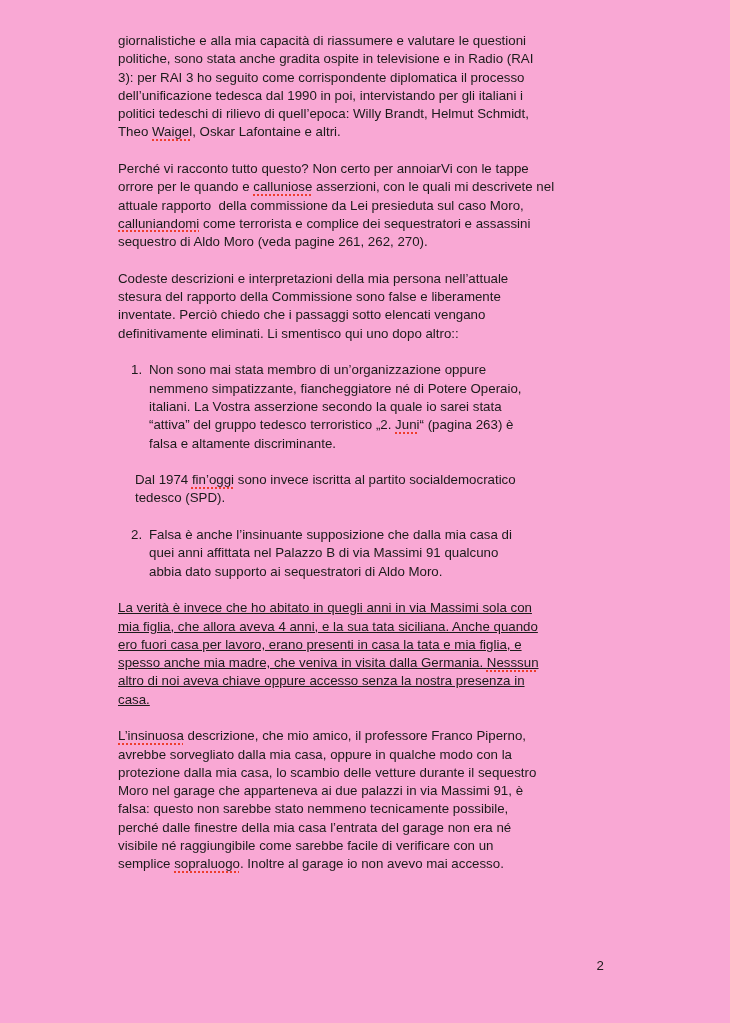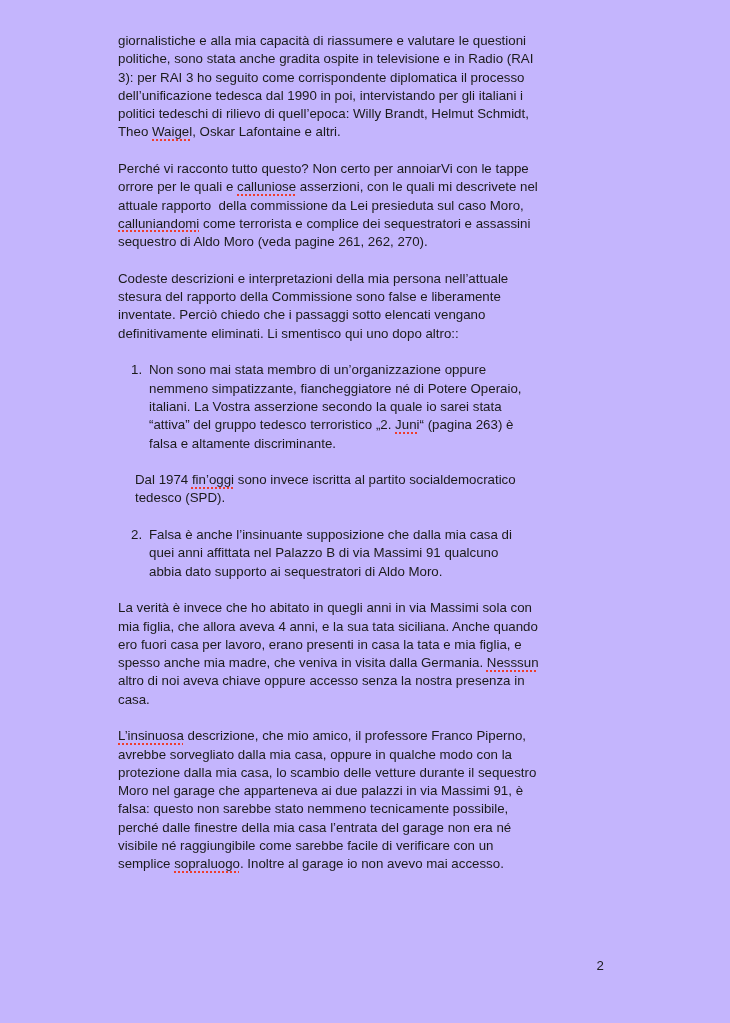--- a/index.html
+++ b/index.html
@@ -1,34 +1,34 @@
 <!DOCTYPE html>
 <html><head>
 <meta charset="utf-8">
 <style>
   html, body { margin: 0; padding: 0; background: #ffffff; }
   .page {
     position: relative;
     width: 730px;
     height: 1023px;
-    background: #c4b5fd;
+    background: #f9a8d4;
     overflow: hidden;
     font-family: "Liberation Sans", sans-serif;
     color: #1b1b1b;
   }
   .doc {
     position: absolute;
     left: 118px;
     top: 32px;
     width: 500px;
     font-size: 13.3px;
     line-height: 18.3px;
   }
   .block { margin: 0 0 18.3px 0; }
-  .block.gap2 { margin-top: 13px; }
+  .block.gap2 { margin-top: 13px; text-decoration: underline; }
   .line { white-space: pre; }
   .list-item { display: flex; }
   .list-item .marker {
     flex: 0 0 31px;
     padding-left: 13px;
     box-sizing: border-box;
     white-space: pre;
   }
   .list-continuation { margin-left: 17px; }
   .miss {
@@ -55,21 +55,21 @@
       <div class="block paragraph">
         <div class="line"><span>giornalistiche e alla mia capacità di riassumere e valutare le questioni</span></div>
         <div class="line"><span>politiche, sono stata anche gradita ospite in televisione e in Radio (RAI</span></div>
         <div class="line"><span>3): per RAI 3 ho seguito come corrispondente diplomatica il processo</span></div>
         <div class="line"><span>dell’unificazione tedesca dal 1990 in poi, intervistando per gli italiani i</span></div>
         <div class="line"><span>politici tedeschi di rilievo di quell’epoca: Willy Brandt, Helmut Schmidt,</span></div>
         <div class="line"><span>Theo </span><span class="miss">Waigel</span><span>, Oskar Lafontaine e altri.</span></div>
       </div>
       <div class="block paragraph">
         <div class="line"><span>Perché vi racconto tutto questo? Non certo per annoiarVi con le tappe</span></div>
-        <div class="line"><span>orrore per le quali e </span><span class="miss">calluniose</span><span> asserzioni, con le quali mi descrivete nel</span></div>
+        <div class="line"><span>orrore per le quando e </span><span class="miss">calluniose</span><span> asserzioni, con le quali mi descrivete nel</span></div>
         <div class="line"><span>attuale rapporto  della commissione da Lei presieduta sul caso Moro,</span></div>
         <div class="line"><span class="miss">calluniandomi</span><span> come terrorista e complice dei sequestratori e assassini</span></div>
         <div class="line"><span>sequestro di Aldo Moro (veda pagine 261, 262, 270).</span></div>
       </div>
       <div class="block paragraph">
         <div class="line"><span>Codeste descrizioni e interpretazioni della mia persona nell’attuale</span></div>
         <div class="line"><span>stesura del rapporto della Commissione sono false e liberamente</span></div>
         <div class="line"><span>inventate. Perciò chiedo che i passaggi sotto elencati vengano</span></div>
         <div class="line"><span>definitivamente eliminati. Li smentisco qui uno dopo altro::</span></div>
       </div>

